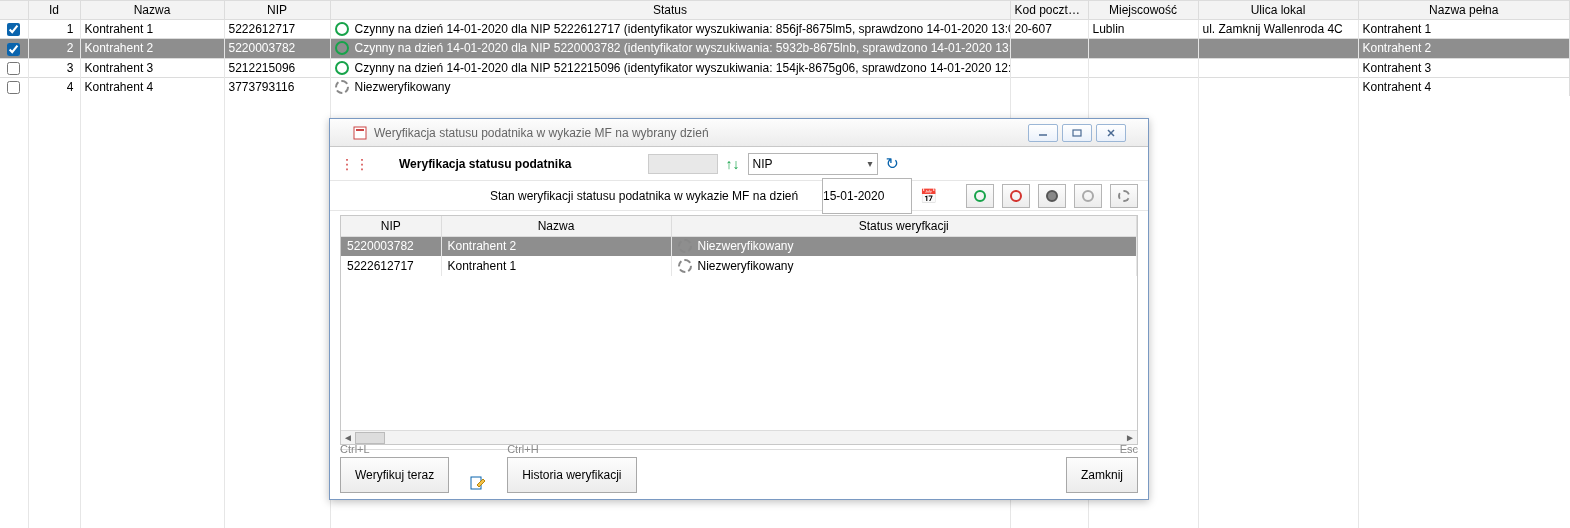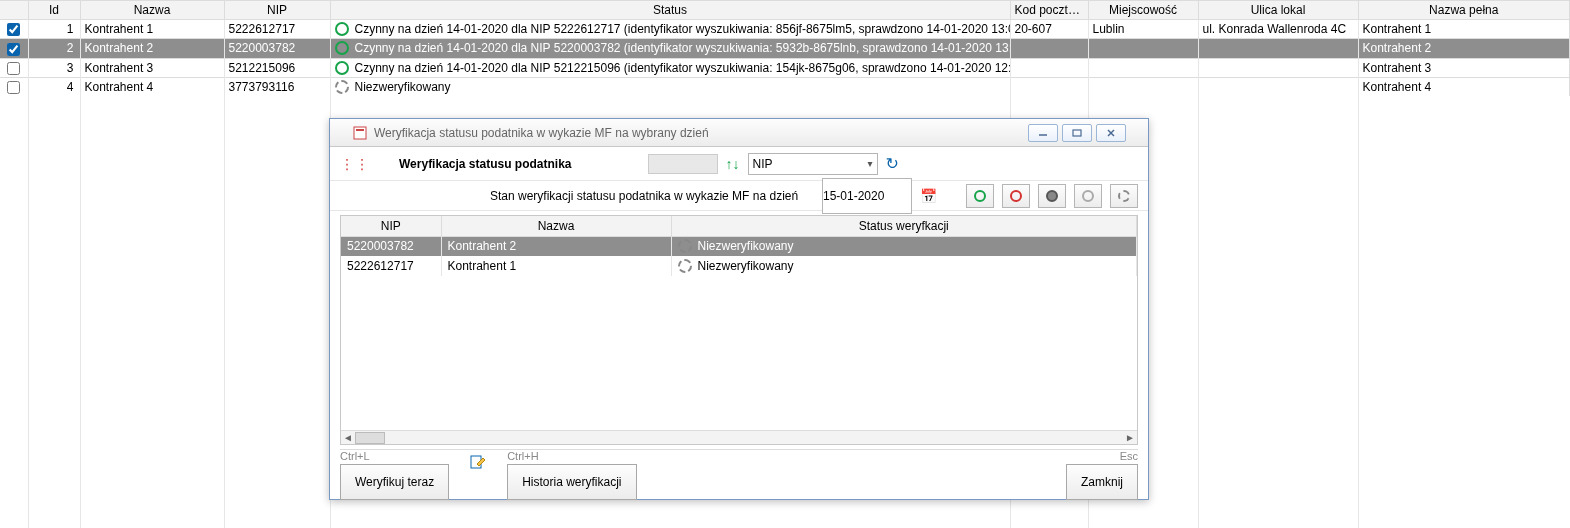--- a/index.html
+++ b/index.html
@@ -222,21 +222,21 @@
   .dlg-scroll .thumb {
     position:absolute; left:14px; top:1px; height:12px; width:30px;
     background:#ddd; border:1px solid #bbb;
   }
   
   .dlg-footer {
     height: 44px;
     border-top: 1px solid #dcdcdc;
     margin: 4px 10px 6px 10px;
     display: flex;
-    align-items: flex-start;
+    align-items: flex-end;
     gap: 18px;
   }
   .foot-col { display:flex; flex-direction:column; align-items:flex-start; }
   .shortcut { color:#888; font-size:11px; margin-bottom:2px; }
   .btn {
     height: 36px;
     min-width: 100px;
     border: 1px solid #a8a8a8;
     background: linear-gradient(#fdfdfd,#ececec);
     padding: 0 14px;
@@ -288,21 +288,21 @@
         <td>Kontrahent 1</td>
         <td>5222612717</td>
         <td>
           <div class="status-cell">
             <span class="status-ic ic-green"></span>
             <span>Czynny na dzień 14-01-2020 dla NIP 5222612717 (identyfikator wyszukiwania: 856jf-8675lm5, sprawdzono 14-01-2020  13:08:53)</span>
           </div>
         </td>
         <td>20-607</td>
         <td>Lublin</td>
-        <td>ul. Konrada Wallenroda 4C</td>
+        <td>ul. Zamknij Wallenroda 4C</td>
         <td>Kontrahent 1</td>
       </tr>
       <tr class="selected">
         <td class="chkcell"><input type="checkbox" checked="" style=""></td>
         <td class="idcell">2</td>
         <td>Kontrahent 2</td>
         <td>5220003782</td>
         <td>
           <div class="status-cell">
             <span class="status-ic ic-green"></span>

